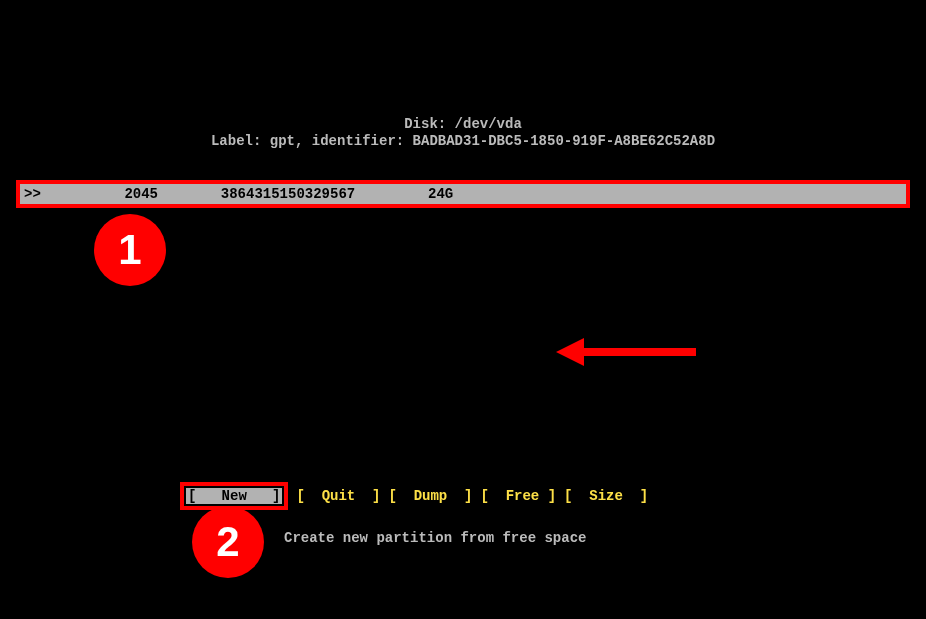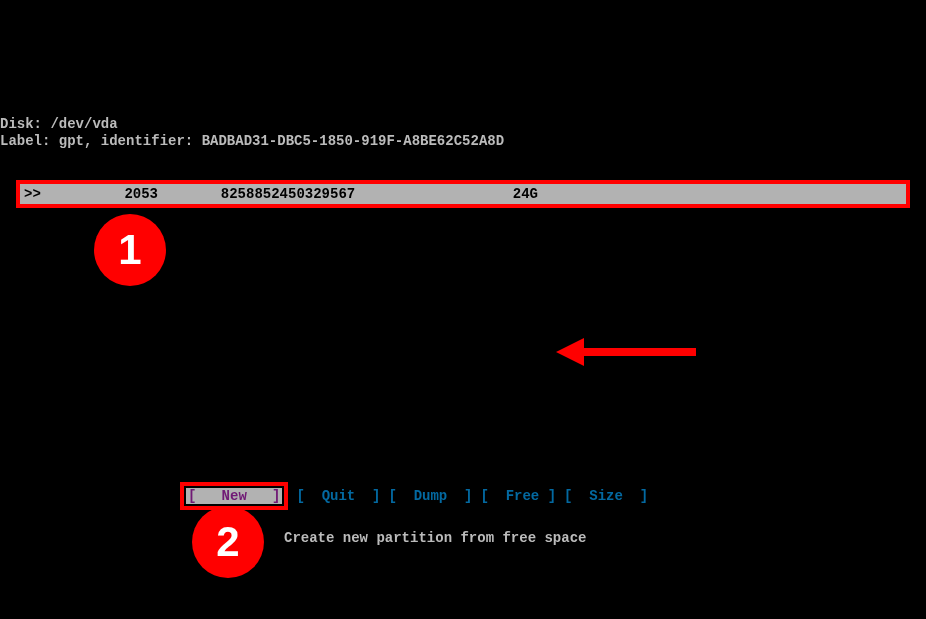--- a/index.html
+++ b/index.html
@@ -17,21 +17,21 @@
       color: #bbbbbb;
       position: relative;
       overflow: hidden;
     }
     .content {
       padding-top: 116px;
       width: 100%;
       position: relative;
     }
     .header-line {
-      text-align: left;
+      text-align: center;
       line-height: 1.2;
       white-space: nowrap;
     }
     .selected-row-container {
       position: absolute;
       top: 180px;
       left: 16px;
       width: 894px;
       height: 28px;
       border: 4px solid #ff0000;
@@ -97,29 +97,29 @@
     .menu-bar {
       position: absolute;
       top: 482px;
       left: 180px;
       display: flex;
       align-items: center;
       gap: 8px;
     }
     .menu-item {
       white-space: pre;
-      color: #0369a1;
+      color: #fde047;
     }
     .menu-selected-outer {
       border: 4px solid #ff0000;
       padding: 2px;
     }
     .menu-selected-inner {
       background: #b2b2b2;
-      color: #701a75;
+      color: #000000;
       white-space: pre;
       padding: 0 2px;
     }
     .hint-text {
       position: absolute;
       top: 530px;
       left: 284px;
       text-align: right;
     }
   </style>
@@ -127,24 +127,24 @@
 <body>
 
 <div class="content">
   <div class="header-line">Disk: /dev/vda</div>
   <div class="header-line">Label: gpt, identifier: BADBAD31-DBC5-1850-919F-A8BE62C52A8D</div>
 </div>
 
 <div class="selected-row-container">
   <div class="selected-row-inner">
     <span style="width:24px;">&gt;&gt;</span>
-    <span style="width:110px; text-align:right;">2053</span>
-    <span style="width:130px; text-align:right;">82588524</span>
+    <span style="width:110px; text-align:right;">2045</span>
+    <span style="width:130px; text-align:right;">38643151</span>
     <span style="width:140px; text-align:left;">50329567</span>
-    <span style="width:110px; text-align:right;">24G</span>
+    <span style="width:110px; ">24G</span>
   </div>
 </div>
 
 <div class="badge badge-1">1</div>
 
 <div class="arrow">
   <div class="arrow-head"></div>
   <div class="arrow-line"></div>
 </div>
 

